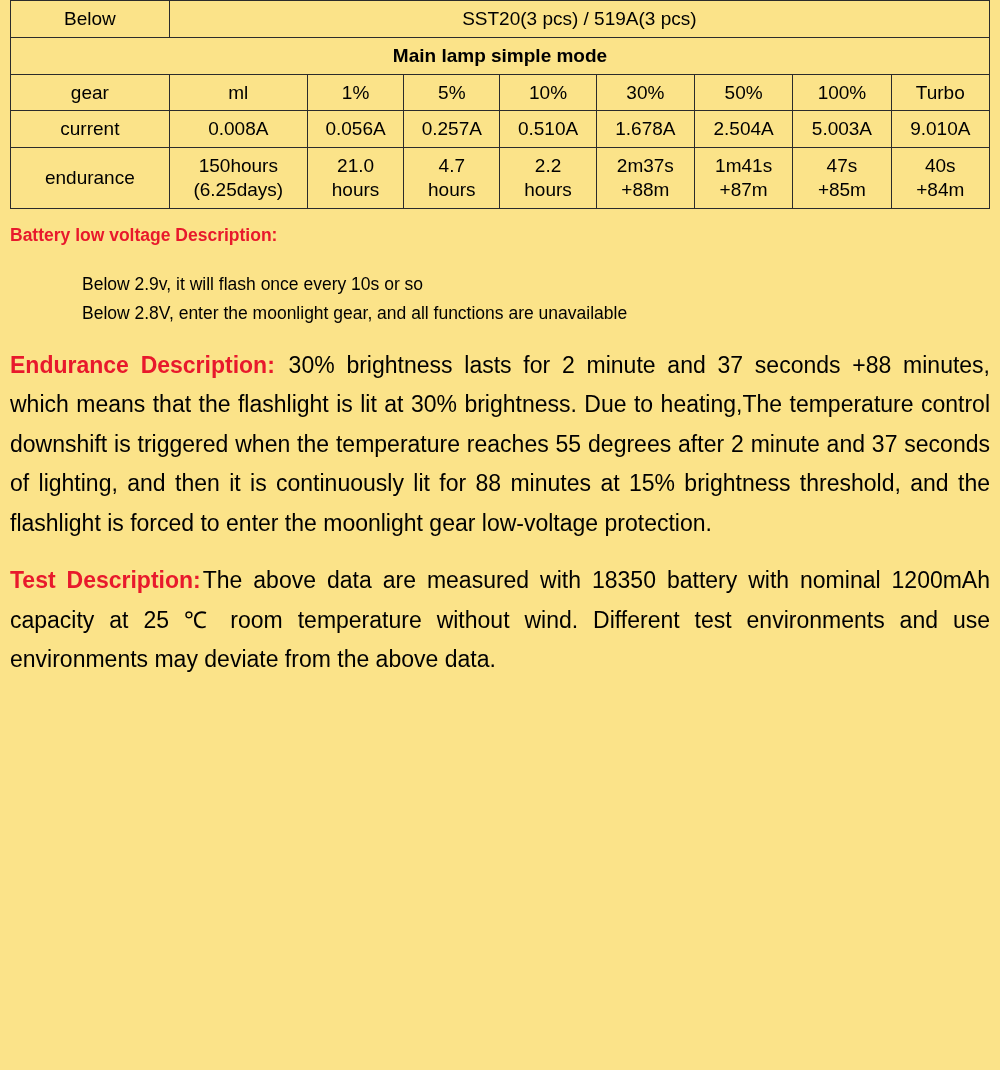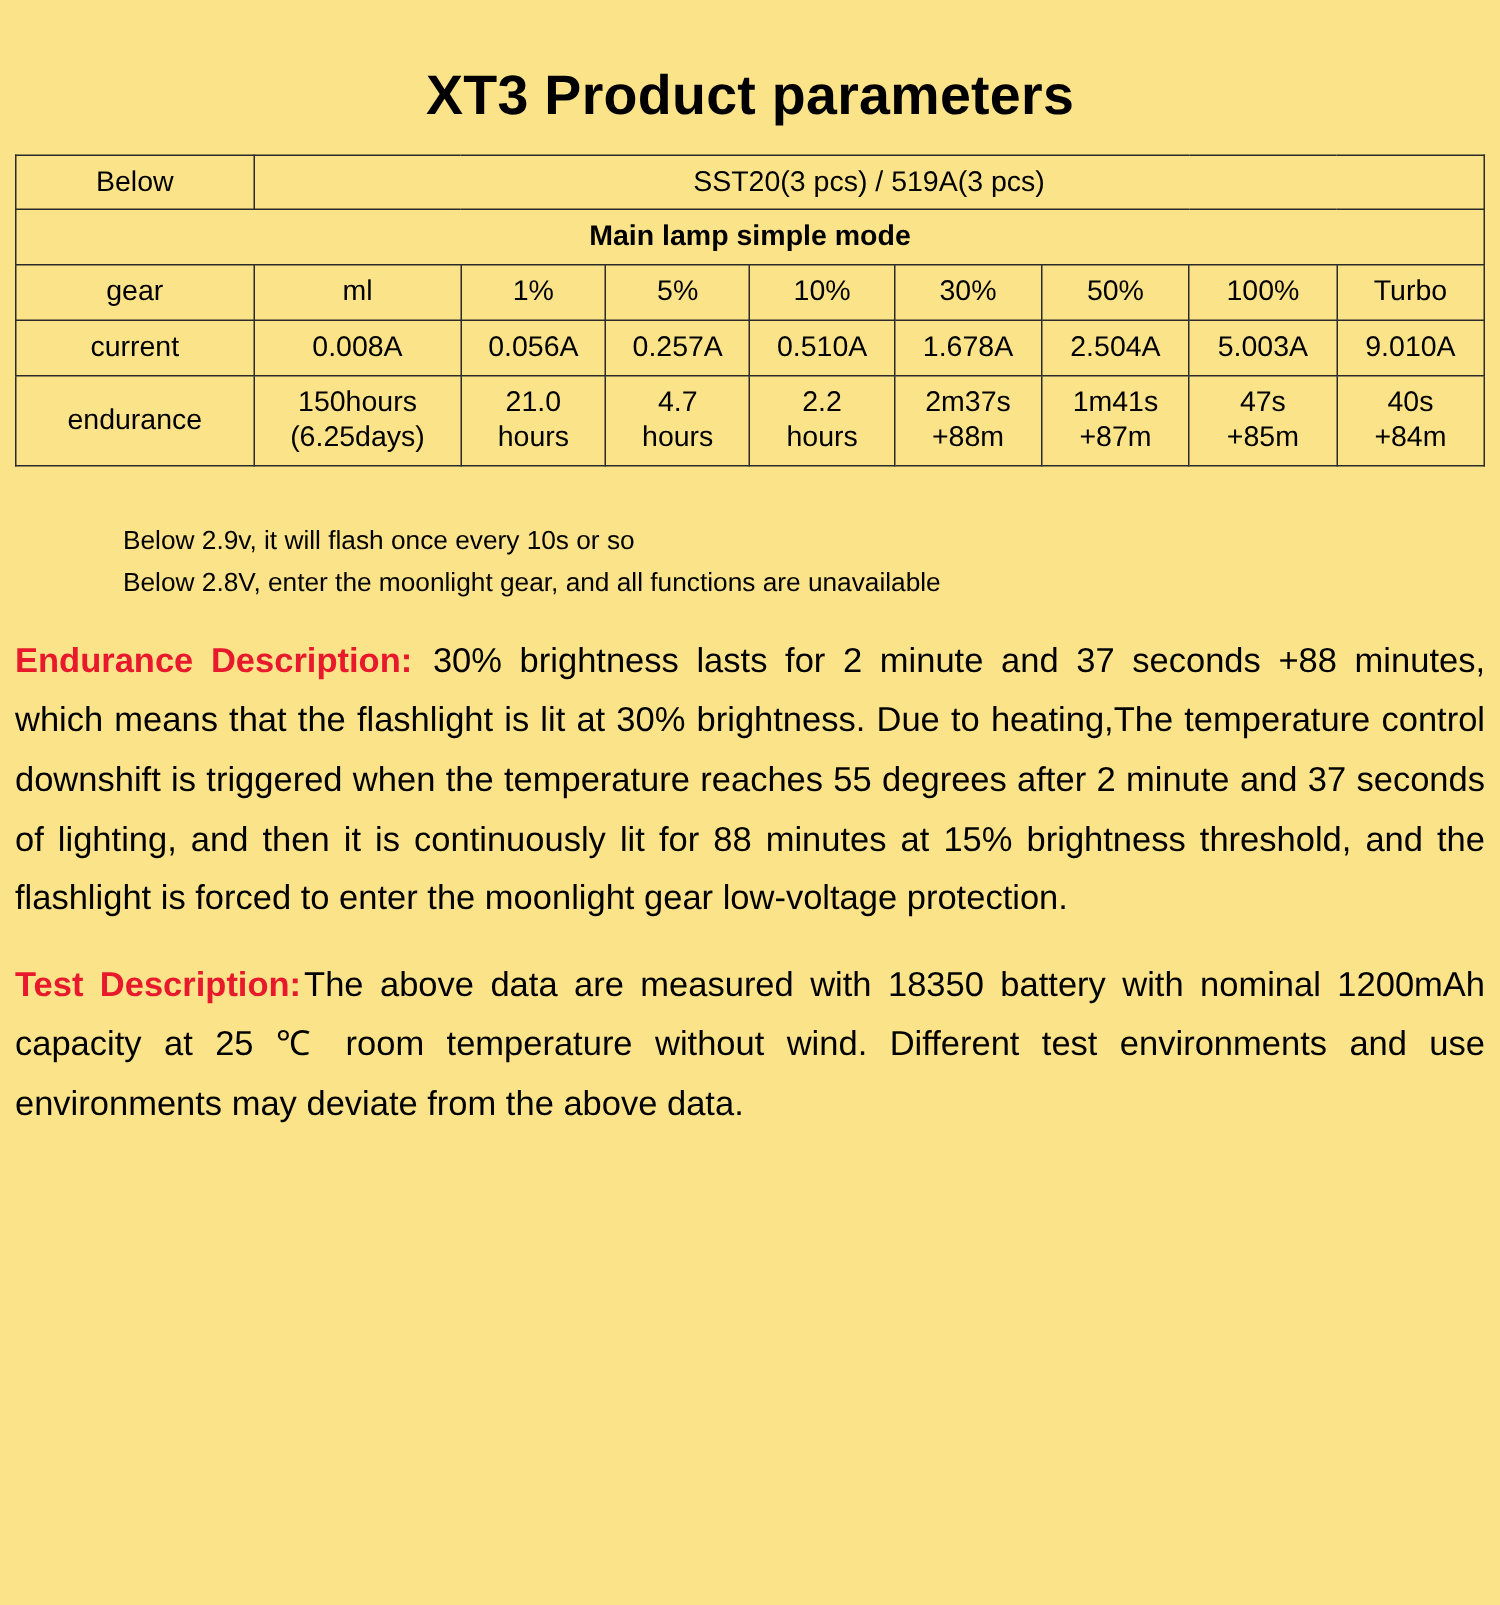--- a/index.html
+++ b/index.html
@@ -106,21 +106,20 @@
   }
   .para .red {
     margin-right: 2px;
   }
 </style>
 </head>
 <body>
 
 <div class="page">
 
-  <div class="title">XT3 Product parameters</div>
 
   <table class="spec">
     <colgroup>
       <col style="width:155px">
       <col style="width:135px">
       <col style="width:94px">
       <col style="width:94px">
       <col style="width:94px">
       <col style="width:96px">
       <col style="width:96px">
@@ -190,20 +189,21 @@
         <td class="end-cell">
           <span class="l1">40s</span>
           <span class="l2">+84m</span>
         </td>
       </tr>
     </tbody>
   </table>
 
   <div class="notes">
 
+    <div class="blk-head red">Battery low voltage Description:</div>
     <div class="indent-lines">
       <div>Below 2.9v, it will flash once every 10s or so</div>
       <div>Below 2.8V, enter the moonlight gear, and all functions are unavailable</div>
     </div>
 
     <div class="para">
       <span class="red">Endurance Description:</span><span> 30% brightness lasts for 2 minute and 37 seconds +88 minutes, which means that the flashlight is lit at 30% brightness. Due to heating,The temperature control downshift is triggered when the temperature reaches 55 degrees after 2 minute and 37 seconds of lighting, and then it is continuously lit for 88 minutes at 15% brightness threshold, and the flashlight is forced to enter the moonlight gear low-voltage protection.</span>
     </div>
 
     <div class="para">

